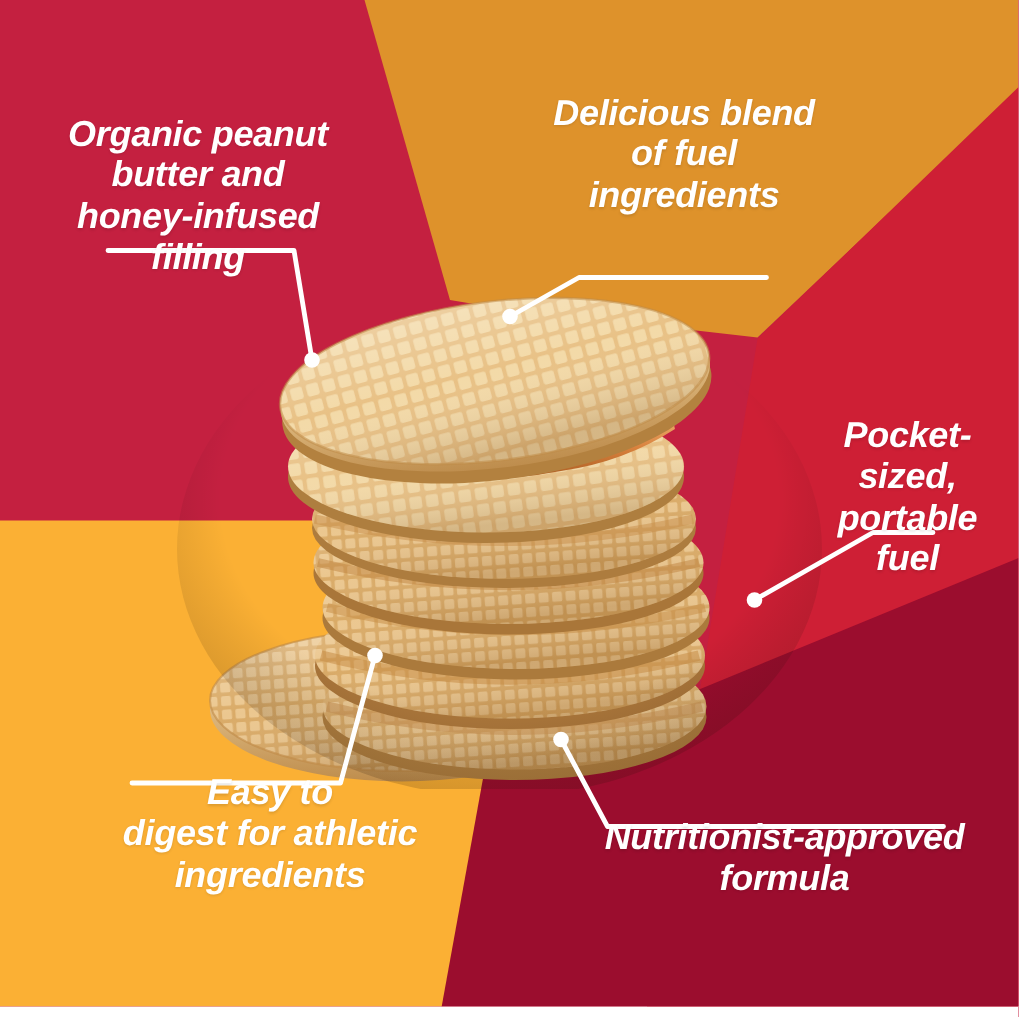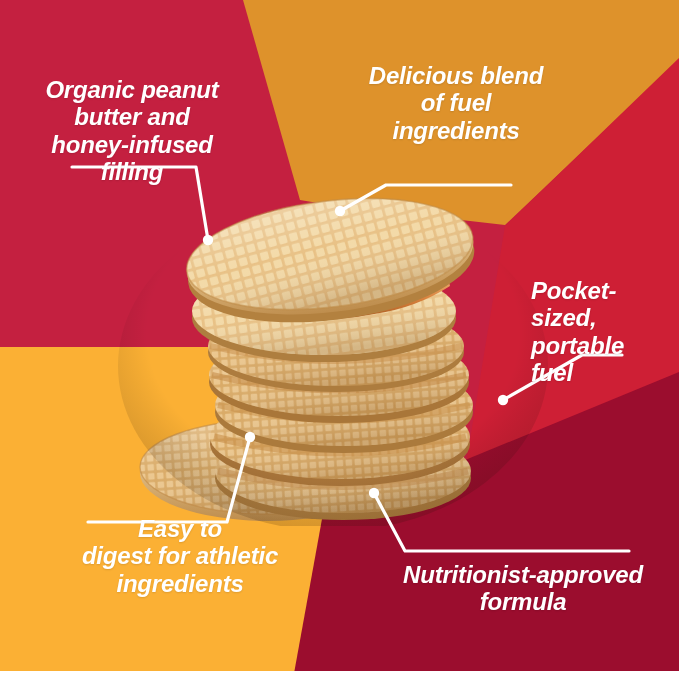--- a/index.html
+++ b/index.html
@@ -41,23 +41,23 @@
     white-space:pre-line;
   }
 
   
   #leaders{position:absolute;left:0;top:0;width:679px;height:679px;pointer-events:none;}
   #leaders svg{display:block;width:679px;height:679px;}
 
   
   #c-filling   .ctext{font-size:24px;text-align:center;}
   #c-blend     .ctext{font-size:24px;text-align:center;}
-  #c-pocket    .ctext{font-size:24px;text-align:left;}
+  #c-pocket    .ctext{font-size:24px;text-align:center;}
   #c-easy      .ctext{font-size:24px;text-align:center;}
-  #c-nutrition .ctext{font-size:24px;text-align:center;margin-top:16px;}
+  #c-nutrition .ctext{font-size:24px;text-align:center;}
 
   #c-filling  {left:26px;  top:76px;  width:212px;}
   #c-blend    {left:358px; top:62px;  width:196px;}
   #c-pocket   {left:531px; top:277px; width:148px;}
   #c-easy     {left:66px;  top:515px; width:228px;}
   #c-nutrition{left:383px; top:545px; width:280px;}
 </style>
 </head>
 <body>
 

